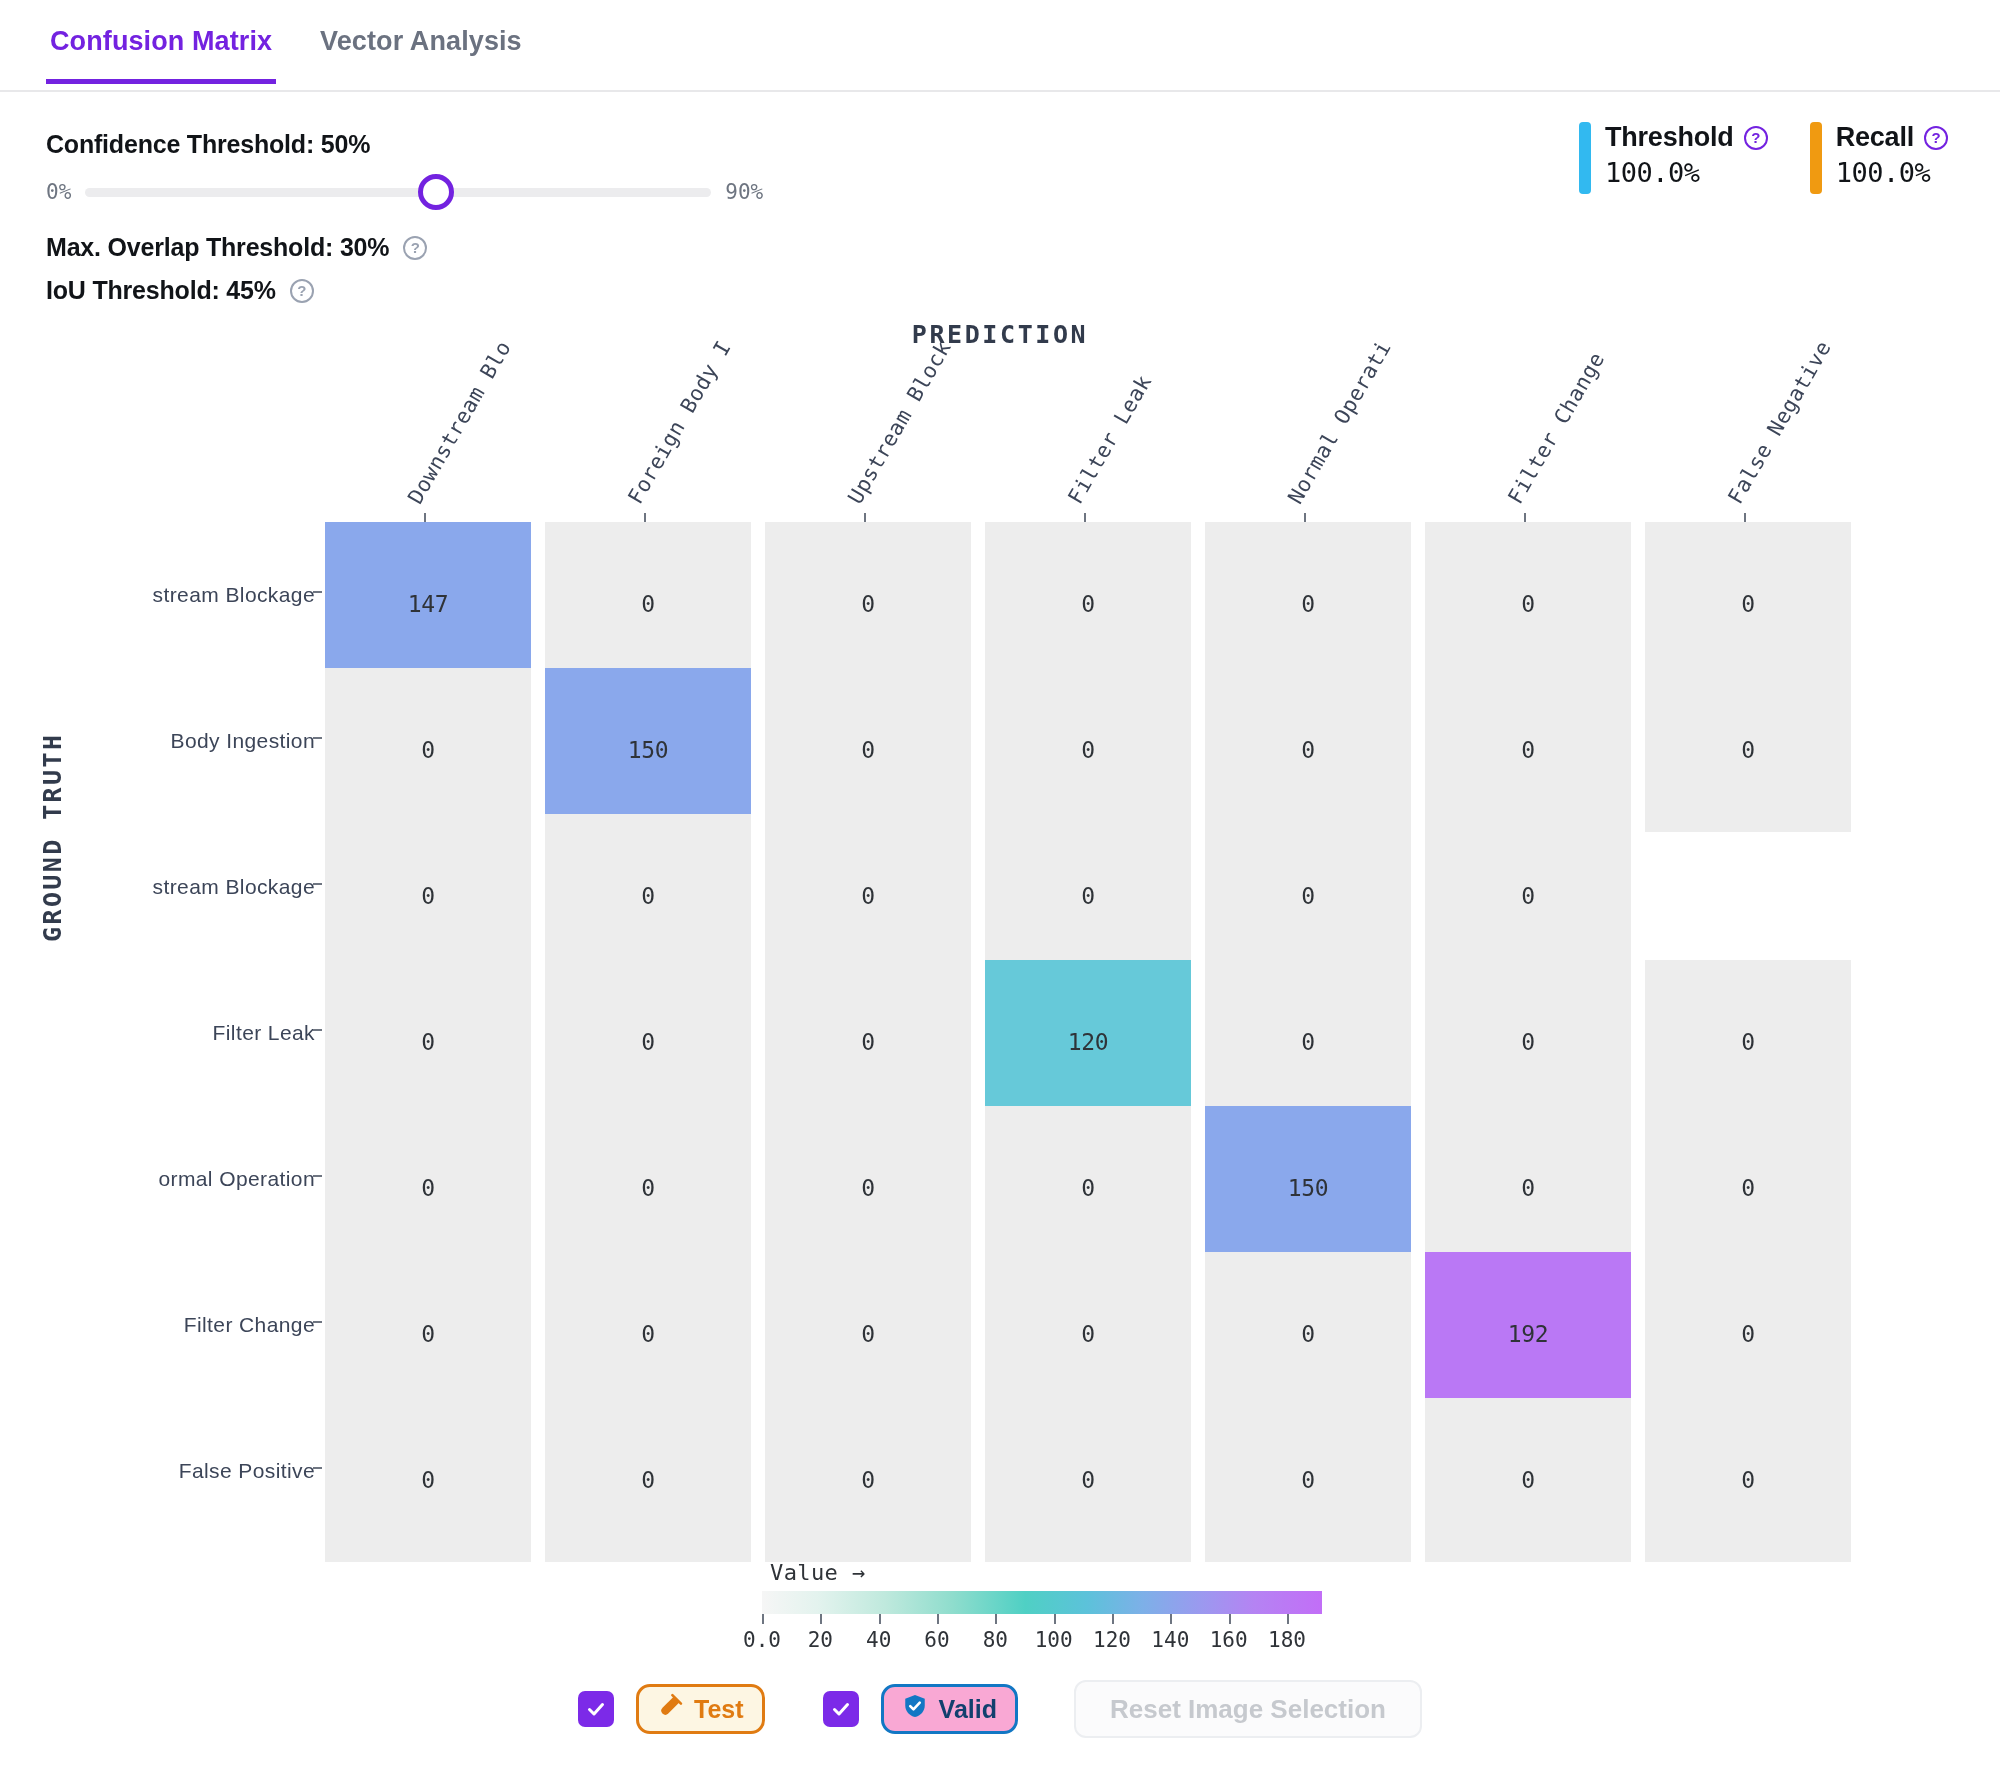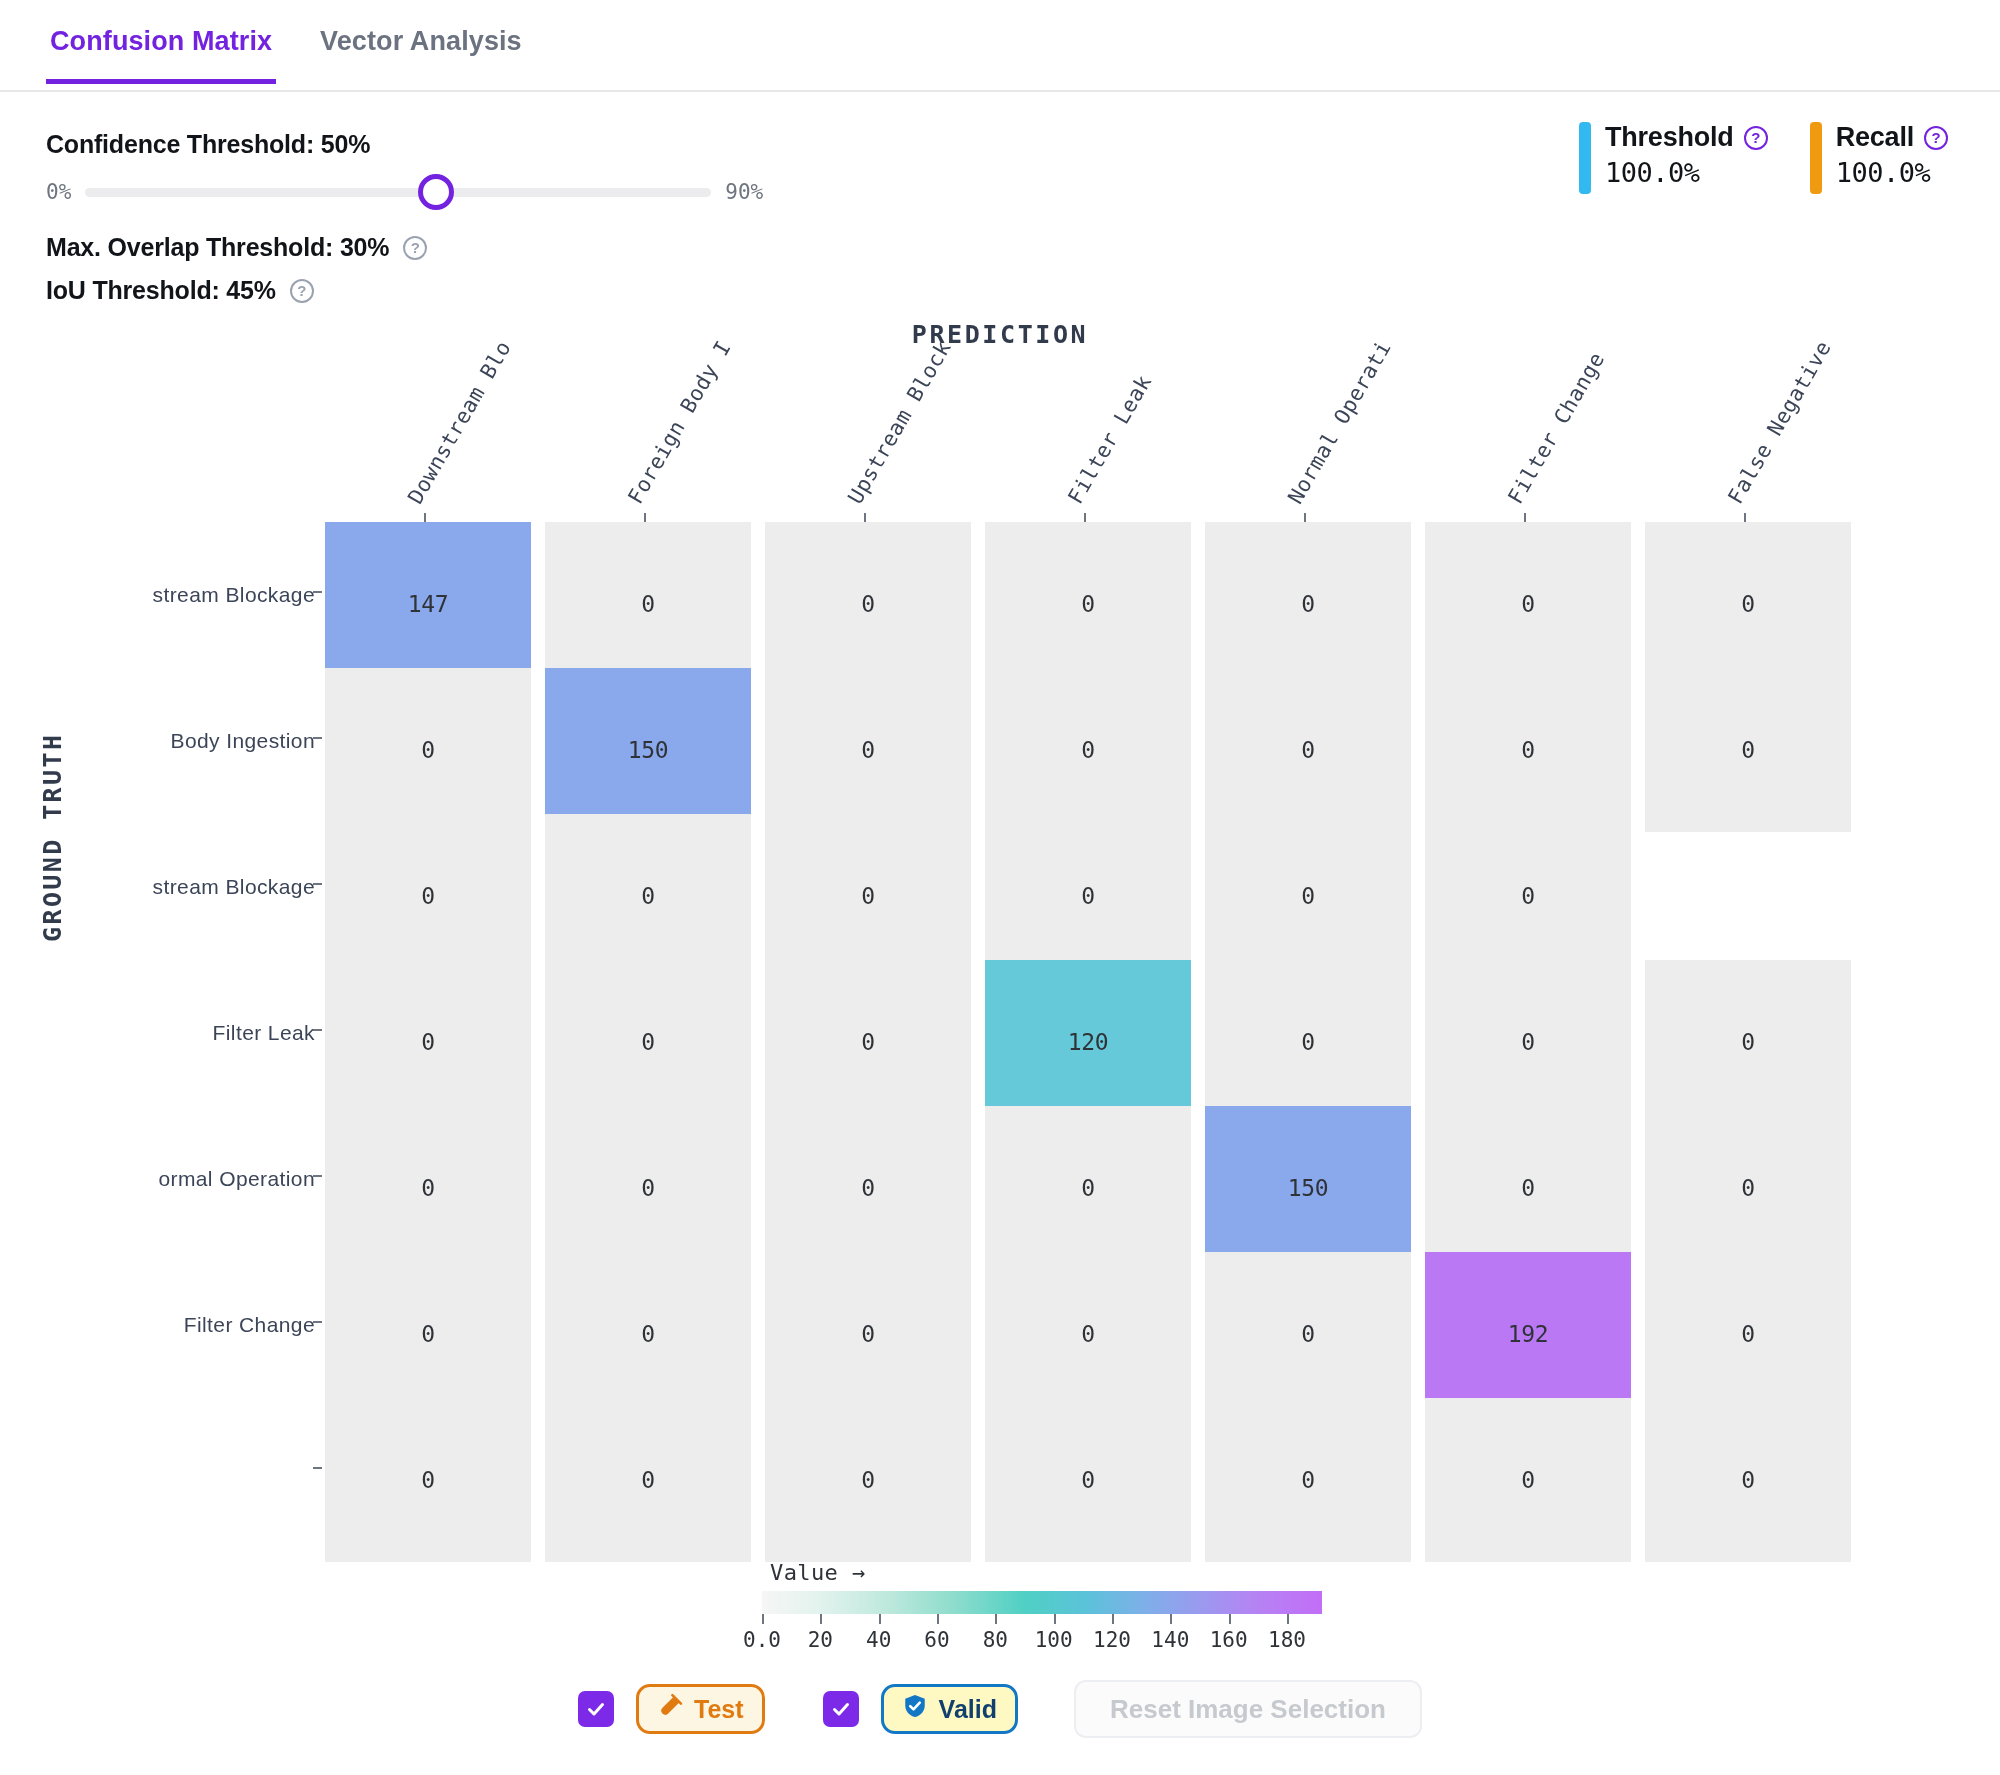--- a/index.html
+++ b/index.html
@@ -165,21 +165,21 @@
     display: flex; align-items: center; justify-content: center; cursor: pointer;
     flex: 0 0 auto;
   }
   .cbx svg { display: block; }
   .chip {
     display: flex; align-items: center; gap: 11px;
     height: 50px; padding: 0 18px; border-radius: 14px;
     font-size: 25px; font-weight: bold; cursor: pointer; white-space: nowrap;
   }
   .chip-test { border: 3px solid #e07b12; background: #fdf6e3; color: #e07b12; }
-  .chip-valid { border: 3px solid #1277c4; background: #fef9c3; color: #12406e; }
+  .chip-valid { border: 3px solid #1277c4; background: #f9a8d4; color: #12406e; }
   .chip-gap { width: 14px; flex:0 0 auto; }
   .reset-btn {
     height: 58px; padding: 0 34px; border-radius: 12px;
     border: 2px solid #eceef1; background: #fbfbfc; color: #c6c9ce;
     font-size: 26px; font-weight: bold; display: flex; align-items: center;
     margin-left: 34px; cursor: default; white-space: nowrap;
   }
 </style>
 </head>
 <body>
@@ -346,20 +346,21 @@
             <div class="cell" style="background: rgb(237, 237, 237);">0</div>
             <div class="cell" style="background: rgb(237, 237, 237);">0</div>
             <div class="cell" style="background: rgb(237, 237, 237);">0</div>
             <div class="cell" style="background: rgb(237, 237, 237);">0</div>
             <div class="cell" style="background: rgb(237, 237, 237);">0</div>
             <div class="cell" style="background: rgb(186, 120, 245);">192</div>
             <div class="cell" style="background: rgb(237, 237, 237);">0</div>
           </div>
         </div>
         <div class="row">
+          <div class="row-label">False Positive</div>
           <div class="row-tick"></div>
           <div class="cells">
             <div class="cell" style="background: rgb(237, 237, 237);">0</div>
             <div class="cell" style="background: rgb(237, 237, 237);">0</div>
             <div class="cell" style="background: rgb(237, 237, 237);">0</div>
             <div class="cell" style="background: rgb(237, 237, 237);">0</div>
             <div class="cell" style="background: rgb(237, 237, 237);">0</div>
             <div class="cell" style="background: rgb(237, 237, 237);">0</div>
             <div class="cell" style="background: rgb(237, 237, 237);">0</div>
           </div>

